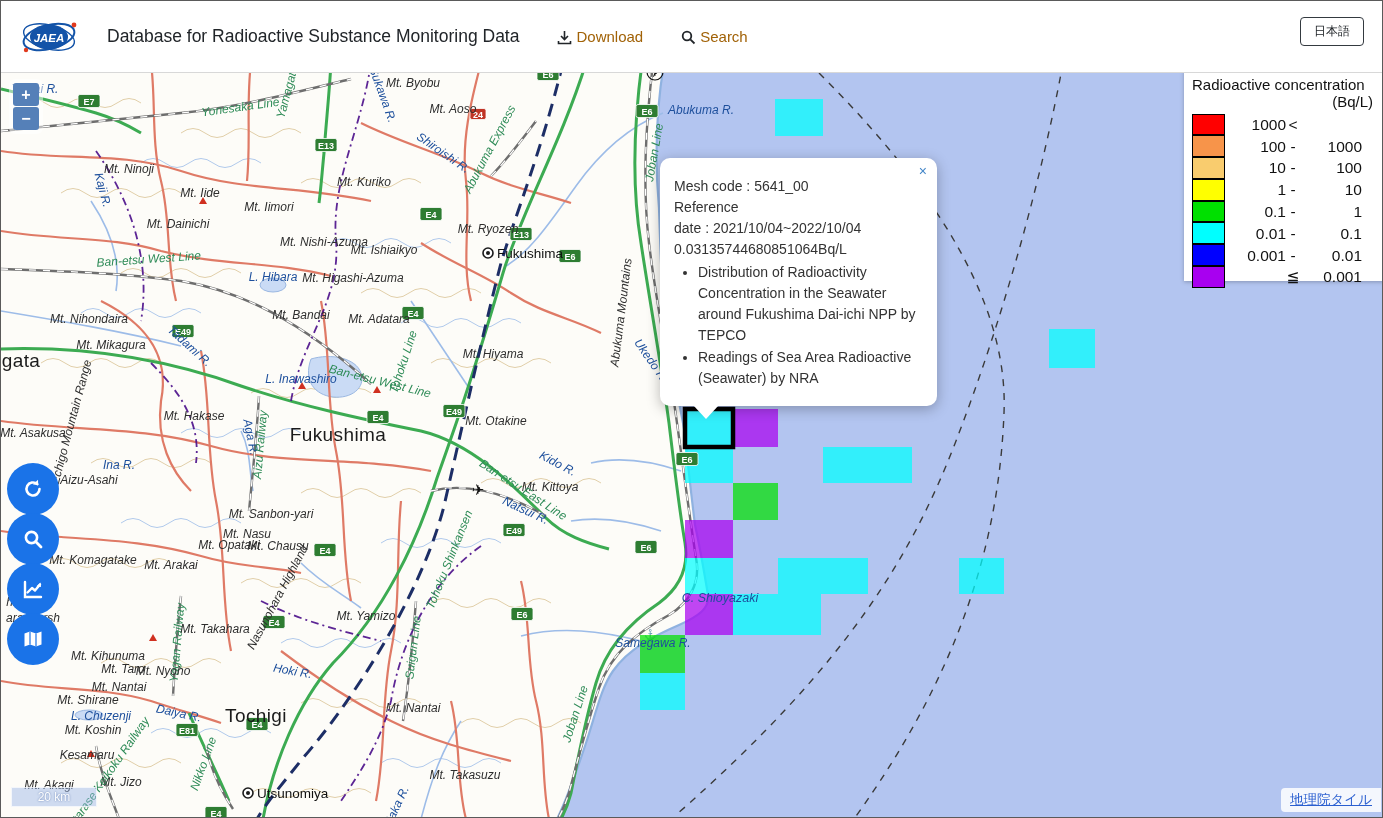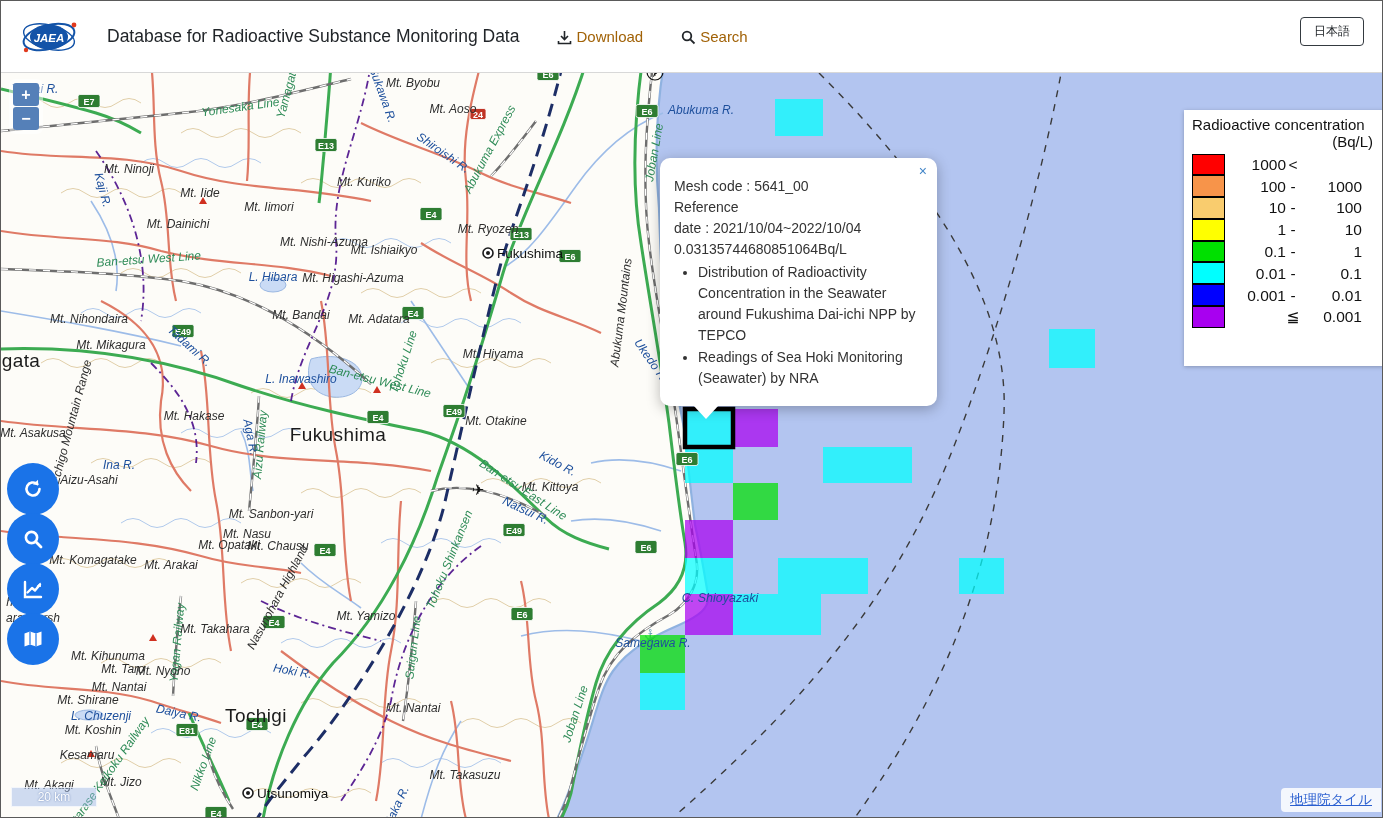--- a/index.html
+++ b/index.html
@@ -55,22 +55,22 @@
   .cbtn + .cbtn{margin-top:-2px;}
   .cbtn svg{display:block;}
   .scalebar{position:absolute;left:10px;top:786px;width:86px;height:20px;z-index:30;
             background:rgba(150,180,230,.45);border:1px solid rgba(255,255,255,.75);
             color:#fff;font-size:12px;display:flex;align-items:center;justify-content:center;
             text-shadow:0 0 2px rgba(80,110,170,.9);box-sizing:border-box;}
   .attrib{position:absolute;right:1px;bottom:5px;background:rgba(255,255,255,.85);
           border-radius:4px 0 0 4px;padding:3px 9px;font-size:13.5px;z-index:30;font-family:Liberation Mono, monospace;}
   .attrib a{color:#2a5fd0;text-decoration:underline;cursor:pointer;}
   
-  .legend{position:absolute;left:1183px;top:69px;width:200px;height:256px;background:#fff;
-          z-index:35;box-shadow:0 1px 4px rgba(0,0,0,.25);padding:6px 7px 0 8px;box-sizing:border-box;margin-top:40px;}
+  .legend{position:absolute;left:1183px;top:69px;width:200px;height:211px;background:#fff;
+          z-index:35;box-shadow:0 1px 4px rgba(0,0,0,.25);padding:6px 7px 0 8px;box-sizing:border-box;}
   .legend-t1{font-size:15px;color:#111;}
   .legend-t2{font-size:15px;color:#111;text-align:right;padding-right:4px;}
   .legend-rows{margin-top:4px;}
   .legend-row{display:grid;grid-template-columns:34px 60px 14px 62px;align-items:center;height:21.8px;}
   .legend-sw{width:33px;height:21.8px;border:1px solid #000;box-sizing:border-box;margin-top:-1px;}
   .legend-low,.legend-high{font-size:15.5px;color:#111;text-align:right;}
   .legend-sep{font-size:15.5px;color:#111;text-align:center;}
   
   .popup{position:absolute;left:659px;top:157px;width:277px;min-height:240px;background:#fff;
          border-radius:10px;box-shadow:0 3px 14px rgba(0,0,0,.28);z-index:36;
@@ -560,16 +560,16 @@
 <div class="popup">
   <button class="popup-close">×</button>
   <div id="popup-lines">
       <div>Mesh code : 5641_00</div>
       <div>Reference</div>
       <div>date : 2021/10/04~2022/10/04</div>
       <div>0.03135744680851064Bq/L</div>
     </div>
   <ul id="popup-bullets">
       <li>Distribution of Radioactivity Concentration in the Seawater around Fukushima Dai-ichi NPP by TEPCO</li>
-      <li>Readings of Sea Hoki Monitoring (Seawater) by NRA</li>
+      <li>Readings of Sea Area Radioactive (Seawater) by NRA</li>
     </ul>
   <div class="tail"></div>
 </div>
 
 </body></html>

